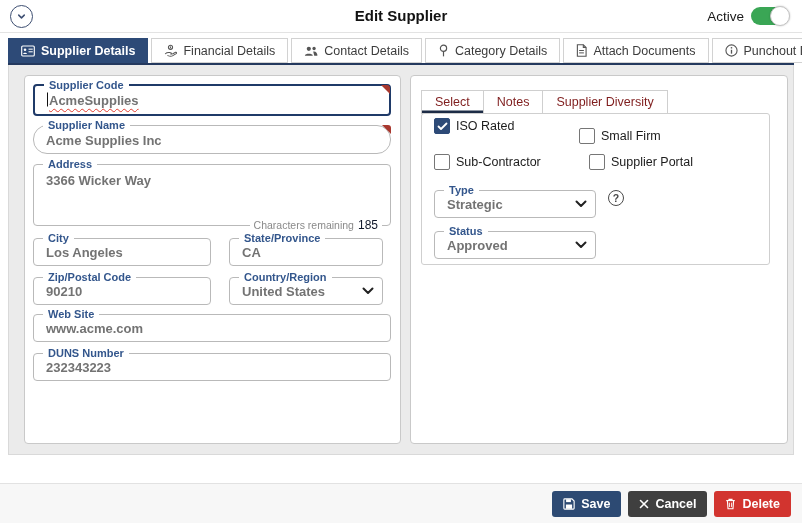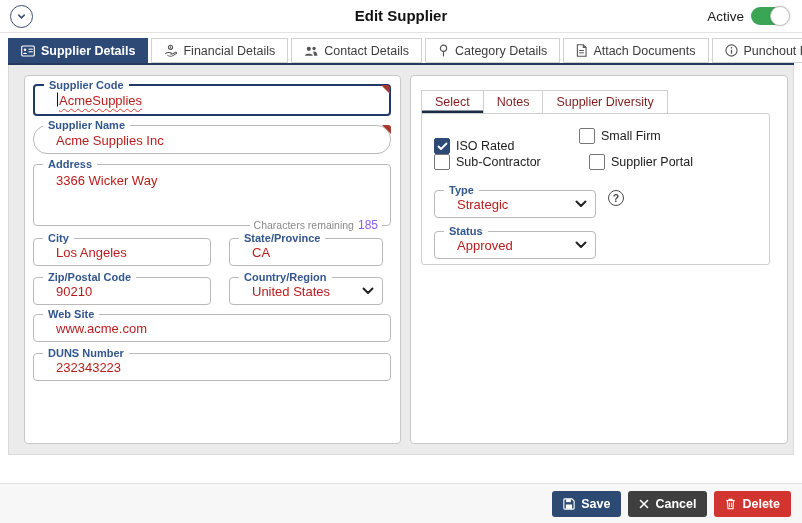--- a/index.html
+++ b/index.html
@@ -26,28 +26,28 @@
 
   
   .content { position:absolute; top:65px; left:8px; width:786px; height:390px; background:#ebebeb; border:1px solid #d9d9d9; border-top:none; }
   .panel { position:absolute; background:#fff; border:1px solid #c9c9c9; border-radius:4px; }
   .panel-left  { left:15px; top:10px; width:377px; height:369px; }
   .panel-right { left:401px; top:10px; width:378px; height:369px; }
 
   
   .field { position:absolute; background:#fff; border:1px solid #b9b9b9; border-radius:4px; cursor:text; }
   .field .flabel { position:absolute; top:-8px; left:9px; background:#fff; padding:0 5px; font-size:11px; font-weight:700; color:#33568c; line-height:14px; white-space:nowrap; }
-  .field .fvalue { position:absolute; left:22px; top:50%; transform:translateY(-50%); font-size:13px; color:#b91c1c; white-space:nowrap; }
+  .field .fvalue { position:absolute; left:12px; top:50%; transform:translateY(-50%); font-size:13px; color:#737373; white-space:nowrap;font-weight:bold; }
   .field.area .fvalue { top:8px; transform:none; }
   .field.required::after { content:''; position:absolute; top:-1px; right:-1px; width:0; height:0; border-top:9px solid #a8382e; border-left:9px solid transparent; border-top-right-radius:3px; }
   .field.focused { border:2px solid #1f3a68; }
   .caret { display:inline-block; width:1px; height:14px; background:#111; vertical-align:-2px; margin-right:1px; }
   .squiggle { text-decoration:underline; text-decoration-style:wavy; text-decoration-color:#e03c31; text-decoration-thickness:1px; text-underline-offset:3px; }
   .chars-remaining { position:absolute; right:8px; bottom:-7px; background:#fff; padding:0 4px; font-size:10.5px; color:#8a8a8a; white-space:nowrap; }
-  .chars-remaining b { font-size:12px; color:#8b5cf6; font-weight:400; margin-left:4px; }
+  .chars-remaining b { font-size:12px; color:#0f172a; font-weight:400; margin-left:4px; }
   .field.select { cursor:pointer; }
   .field.select .chev { position:absolute; right:8px; top:50%; transform:translateY(-50%); display:flex; }
 
   
   .rtabs { position:absolute; left:10px; top:14px; display:flex; }
   .rtab { border:1px solid #cfcfcf; background:#fff; padding:4px 13px; font-size:12.5px; color:#7f1d1d; cursor:pointer; margin-right:-1px; white-space:nowrap; }
   .rtab.active { box-shadow:inset 0 -2.5px 0 #1d2c46; }
   .rbox { position:absolute; left:10px; top:37px; width:349px; height:152px; border:1px solid #cfcfcf; border-radius:3px; background:#fff; }
   .cbrow { position:absolute; display:flex; align-items:center; gap:6px; cursor:pointer; }
   .cb { width:16px; height:16px; border:1px solid #767676; border-radius:2px; background:#fff; display:flex; align-items:center; justify-content:center; flex:0 0 auto; }
@@ -213,21 +213,21 @@
     <div class="panel panel-right">
 
       <div class="rtabs">
         <div class="rtab active"><span>Select</span></div>
         <div class="rtab"><span>Notes</span></div>
         <div class="rtab"><span>Supplier Diversity</span></div>
       </div>
 
       <div class="rbox">
 
-        <div class="cbrow" style="left:12px; top:24px;">
+        <div class="cbrow" style="left:12px; top:4px;">
           <span class="cb checked">
             <svg width="11" height="9" viewBox="0 0 11 9">
                 <polyline points="1.5,4.5 4,7 9.5,1.5" fill="none" stroke="#fff" stroke-width="1.8" stroke-linecap="round" stroke-linejoin="round"></polyline>
               </svg>
           </span>
           <span class="cblabel">ISO Rated</span>
         </div>
         <div class="cbrow" style="left:157px; top:14px;">
           <span class="cb"></span>
           <span class="cblabel">Small Firm</span>

